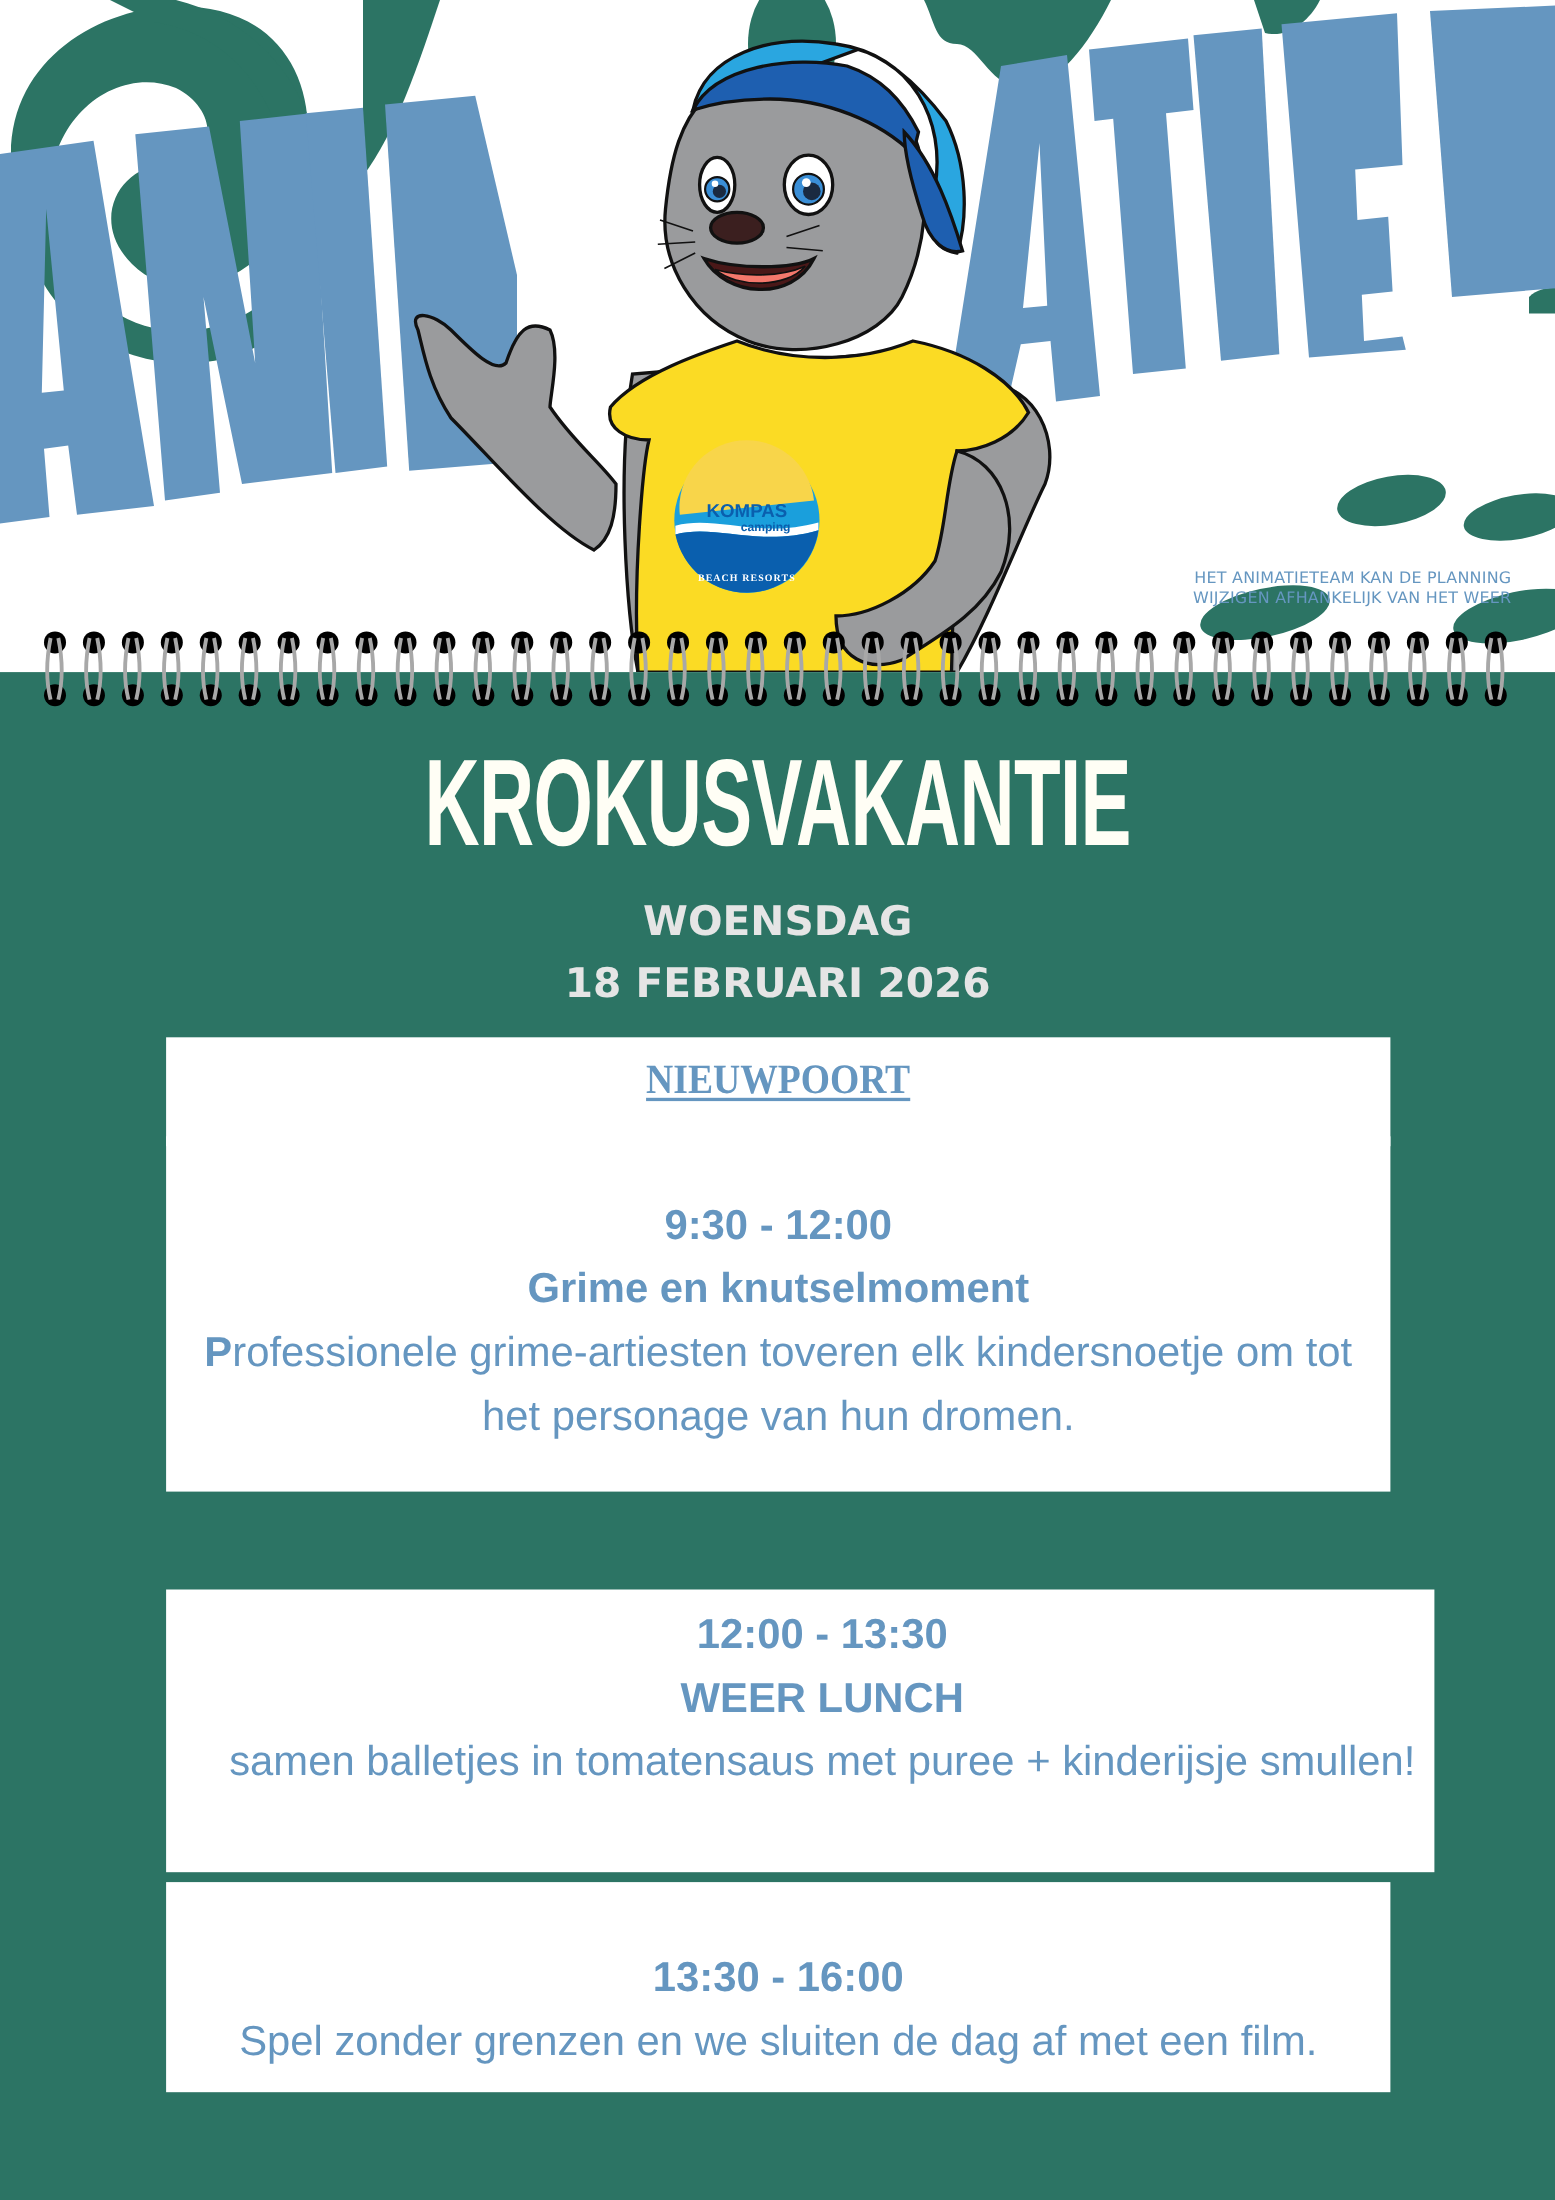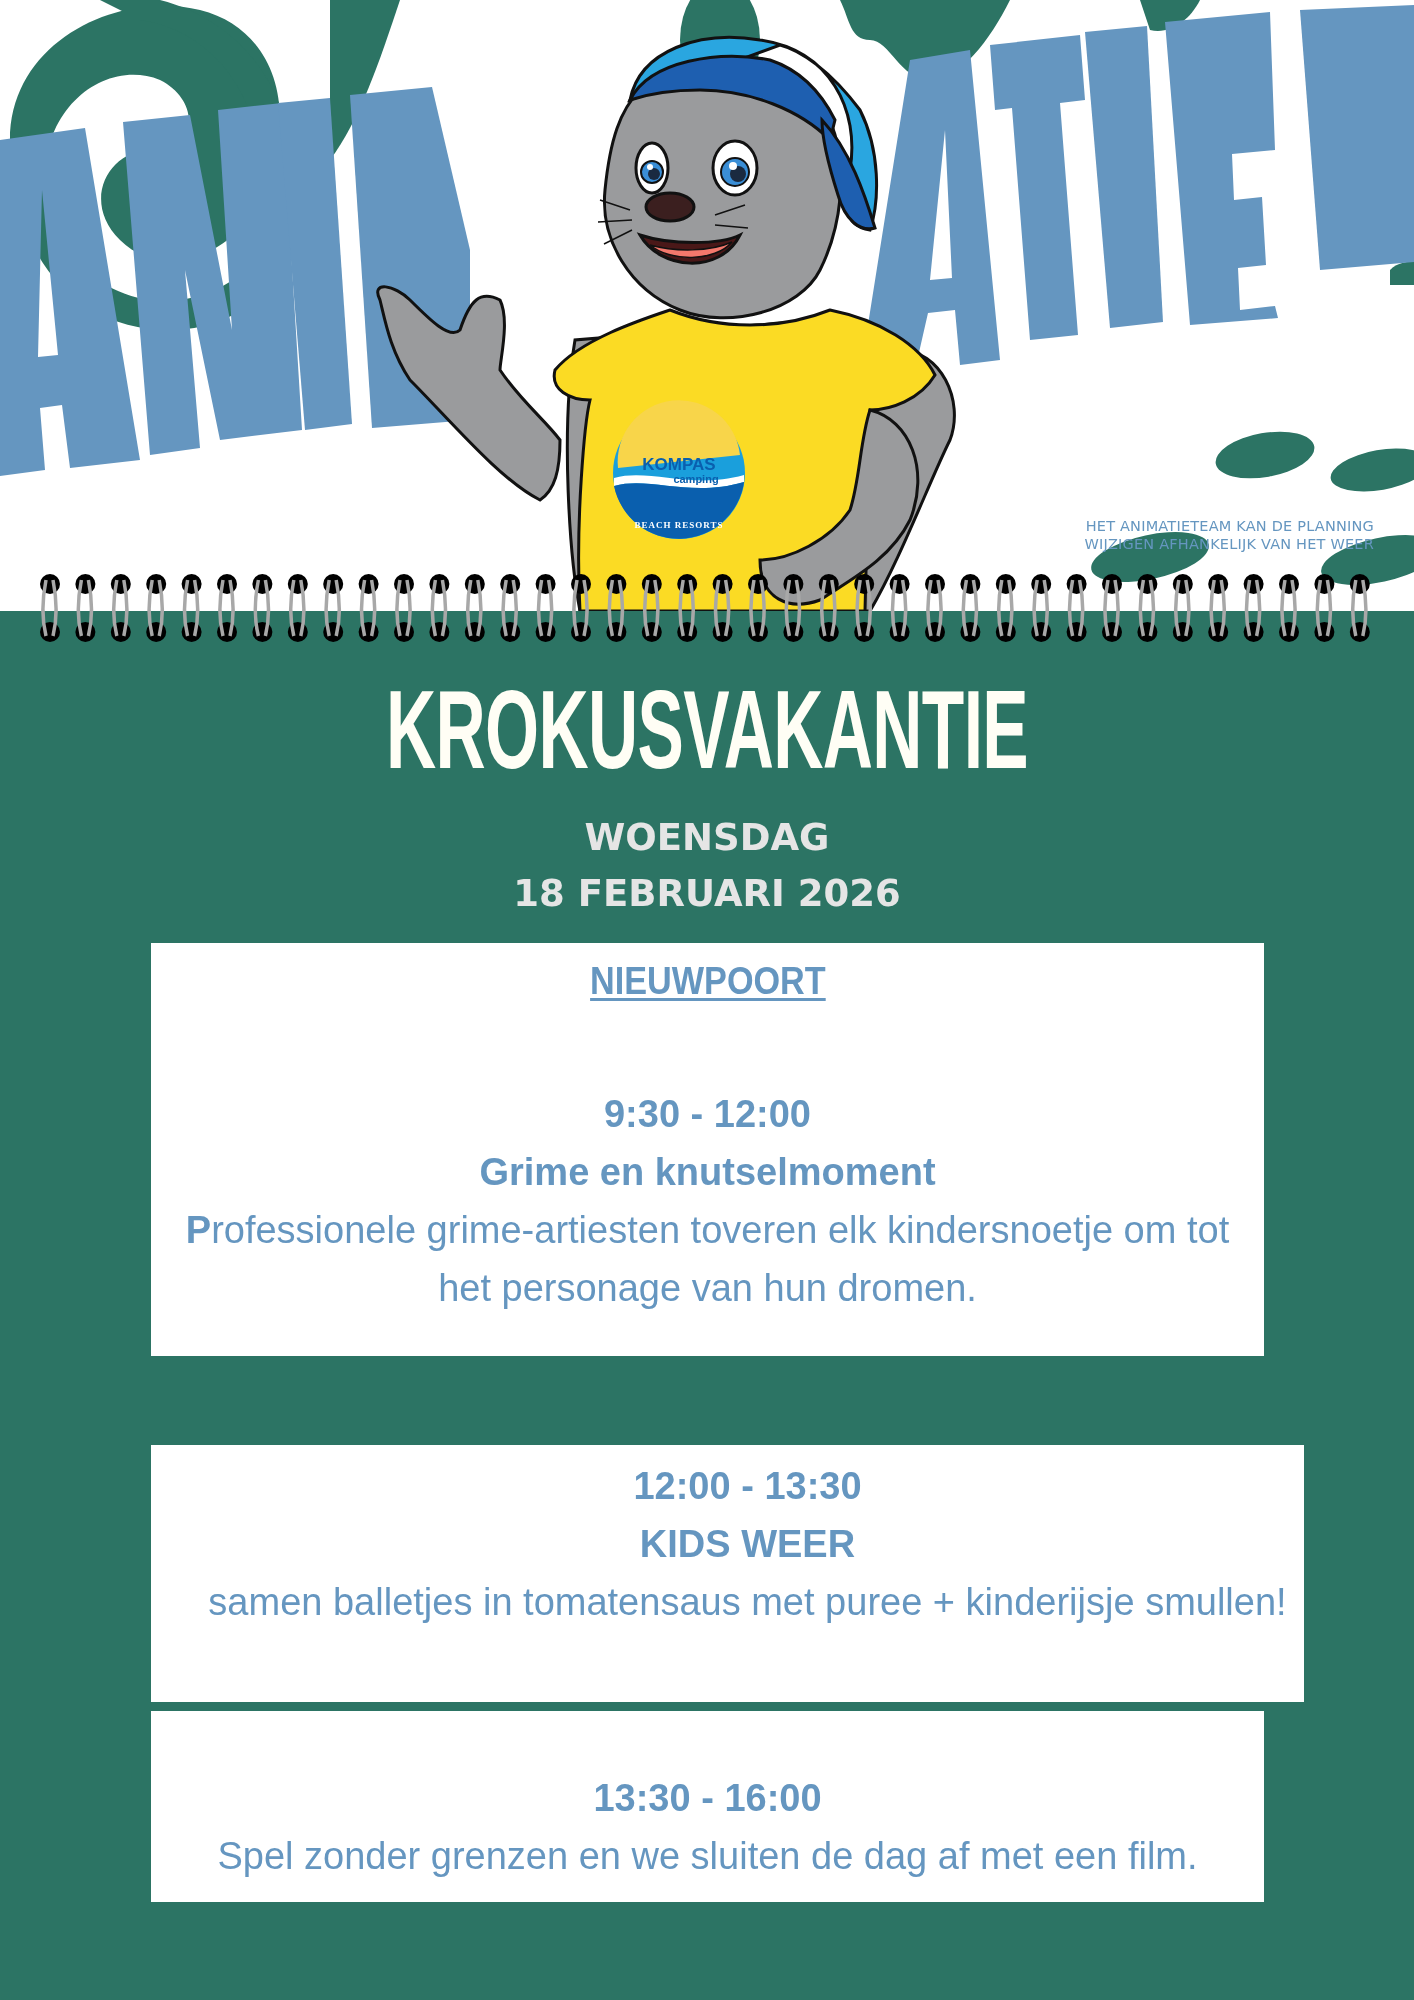--- a/index.html
+++ b/index.html
@@ -5,21 +5,21 @@
   html,body{margin:0;padding:0;}
   body{width:1414px;height:2000px;position:relative;overflow:hidden;background:#2c7464;font-family:"Liberation Sans",sans-serif;}
   .header{position:absolute;left:0;top:0;width:1414px;height:611px;background:#ffffff;overflow:hidden;}
   .header svg{position:absolute;left:0;top:0;}
   .weather-note{position:absolute;right:40px;top:517px;text-align:right;color:#6596c0;font-family:"DejaVu Sans",sans-serif;font-size:14.5px;line-height:18px;letter-spacing:0.2px;white-space:nowrap;}
   .spiral{position:absolute;left:0;top:570px;width:1414px;height:80px;}
   .title{position:absolute;left:0;width:1414px;top:670px;text-align:center;color:#fffef5;font-family:"Liberation Sans",sans-serif;font-weight:bold;font-size:112px;line-height:120px;transform:scaleX(0.62);transform-origin:707px 0;letter-spacing:-1px;}
   .day{position:absolute;left:0;width:1414px;top:813px;text-align:center;color:#e5e5e5;font-family:"DejaVu Sans",sans-serif;font-weight:bold;font-size:37px;line-height:50px;}
   .date{position:absolute;left:0;width:1414px;top:869px;text-align:center;color:#e5e5e5;font-family:"DejaVu Sans",sans-serif;font-weight:bold;font-size:37px;line-height:50px;}
   .box{position:absolute;left:151px;width:1113px;background:#ffffff;color:#6596c0;text-align:center;}
-  .loc{top:943px;height:99px;}
+  .loc{top:943px;height:99px;font-family:Liberation Serif, serif;}
   .loc span{display:inline-block;margin-top:17px;font-size:38px;font-weight:bold;text-decoration:underline;text-underline-offset:4px;text-decoration-thickness:3px;transform:scaleX(0.9);}
   .card1{top:1033px;height:323px;}
   .card2{top:1445px;height:257px;padding-left:40px;}
   .card3{top:1711px;height:191px;}
   .time{font-size:38px;font-weight:bold;line-height:58px;}
   .act{font-size:38px;font-weight:bold;line-height:58px;}
   .desc{font-size:38px;line-height:58px;padding:0 8px;}
   .desc b{font-weight:bold;}
   .card1 .inner{padding-top:52px;}
   .card2 .inner{padding-top:12px;}
@@ -178,21 +178,21 @@
   <div class="inner">
     <div class="time">9:30 - 12:00</div>
     <div class="act">Grime en knutselmoment</div>
     <div class="desc"><b>P</b><span>rofessionele grime-artiesten toveren elk kindersnoetje om tot het personage van hun dromen.</span></div>
   </div>
 </div>
 
 <div class="box card2">
   <div class="inner">
     <div class="time">12:00 - 13:30</div>
-    <div class="act">KIDS WEER</div>
+    <div class="act">WEER LUNCH</div>
     <div class="desc">samen balletjes in tomatensaus met puree + kinderijsje smullen!</div>
   </div>
 </div>
 
 <div class="box card3">
   <div class="inner">
     <div class="time">13:30 - 16:00</div>
     <div class="desc">Spel zonder grenzen en we sluiten de dag af met een film.</div>
   </div>
 </div>

